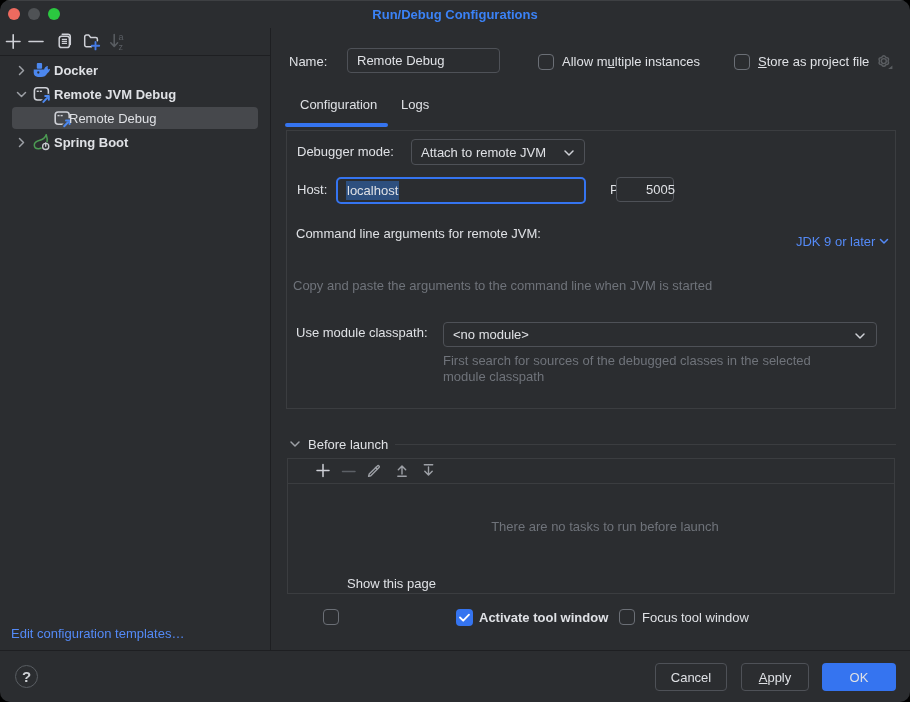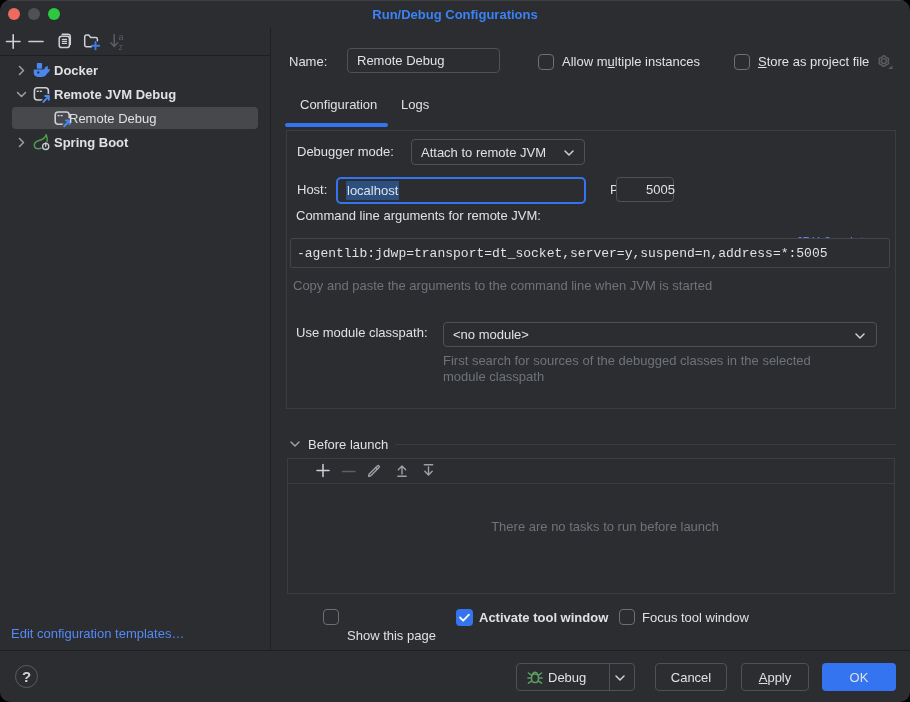--- a/index.html
+++ b/index.html
@@ -133,27 +133,26 @@
       </svg>
   </div>
 
   <div class="lbl" style="left:297px;top:182px;">Host:</div>
   <div class="field" style="left:336px;top:177px;width:250px;height:27px;border:2px solid #3574F0;border-radius:5px;padding-left:8px;">
     <span style="background:#2D4F7E;padding:2px 1px;">localhost</span>
   </div>
   <div class="lbl" style="left:610px;top:182px;">Port:</div>
   <div class="field" style="left:616px;top:177px;width:58px;height:25px;padding-left:29px;">5005</div>
 
-  <div class="lbl" style="left:296px;top:208px;">Command line arguments for remote JVM:</div>
+  <div class="lbl" style="left:296px;top:226px;">Command line arguments for remote JVM:</div>
   <div class="lbl blue" style="right:21px;top:234px;">JDK 9 or later
     <svg style="display:inline-block;vertical-align:1px;" width="10" height="7" viewBox="0 0 10 7">
         <polyline points="1.5,1.5 5,5 8.5,1.5" fill="none" stroke="#548AF7" stroke-width="1.5" stroke-linecap="round" stroke-linejoin="round"></polyline>
       </svg>
   </div>
-  <div class="field" style="left:290px;top:238px;width:600px;height:30px;border-radius:2px;border-color:#43454A;padding-left:6px;font-family:'Liberation Mono',monospace;font-size:13px;">-agentlib:jdwp=transport=dt_socket,server=y,suspend=n,address=*:5005</div>
   <div class="lbl grey" style="left:293px;top:278px;">Copy and paste the arguments to the command line when JVM is started</div>
 
   <div class="lbl" style="left:296px;top:325px;">Use module classpath:</div>
   <div class="field" style="left:443px;top:322px;width:434px;height:25px;">&lt;no module&gt;
     <svg style="position:absolute;right:10px;top:9px;" width="12" height="8" viewBox="0 0 12 8">
         <polyline points="2,2 6,6 10,2" fill="none" stroke="#CED0D6" stroke-width="1.5" stroke-linecap="round" stroke-linejoin="round"></polyline>
       </svg>
   </div>
   <div class="lbl grey" style="left:443px;top:353px;line-height:16px;white-space:normal;width:400px;">First search for sources of the debugged classes in the selected module&nbsp;classpath</div>
 
@@ -175,45 +174,30 @@
     </g>
     <g stroke="#9DA0A6" stroke-width="1.4" fill="none" stroke-linecap="round" stroke-linejoin="round">
       <path d="M115,16 V8.6 M111.3,11.8 l3.7,-3.9 l3.7,3.9 M110.8,18.3 h8.4"></path>
       <path d="M141.5,9 v7.4 M137.8,13.2 l3.7,3.9 l3.7,-3.9 M137.3,6.7 h8.4"></path>
     </g>
   </svg>
   <div class="hline" style="left:288px;top:483px;width:606px;background:#3B3D40;"></div>
   <div class="lbl grey" style="left:288px;top:519px;width:634px;text-align:center;">There are no tasks to run before launch</div>
 
   <div class="cb" style="left:323px;top:609px;"></div>
-  <div class="lbl" style="left:347px;top:628px;">Show this page</div>
+  <div class="lbl" style="left:347px;top:576px;">Show this page</div>
   <div class="abs" style="left:456px;top:609px;width:17px;height:17px;border-radius:4px;background:#3574F0;">
     <svg width="17" height="17" viewBox="0 0 17 17">
         <polyline points="4,8.5 7.2,11.7 13,5.6" fill="none" stroke="#fff" stroke-width="1.8" stroke-linecap="round" stroke-linejoin="round"></polyline>
       </svg>
   </div>
   <div class="lbl" style="left:479px;top:610px;font-weight:bold;">Activate tool window</div>
   <div class="cb" style="left:619px;top:609px;"></div>
   <div class="lbl" style="left:642px;top:610px;">Focus tool window</div>
 
   <div class="hline" style="left:0;top:650px;width:910px;"></div>
   <div class="abs" style="left:15px;top:665px;width:23px;height:23px;border:1.4px solid #595D62;border-radius:50%;color:#CFD2D6;font-size:15px;font-weight:bold;display:flex;align-items:center;justify-content:center;">?</div>
 
-  <div class="btn" style="left:516px;top:663px;width:119px;justify-content:flex-start;padding-left:10px;">
-    <svg style="margin-right:5px;" width="16" height="16" viewBox="0 0 16 16">
-      <g stroke="#5C9D64" stroke-width="1.5" fill="none" stroke-linecap="round">
-        <path d="M1.4,4.0 l3.1,2.1 M14.6,4.0 l-3.1,2.1"></path>
-        <path d="M0.9,9.1 h3.4 M15.1,9.1 h-3.4"></path>
-        <path d="M1.4,14.2 l3.1,-2.1 M14.6,14.2 l-3.1,-2.1"></path>
-        <path d="M5.6,5.1 a2.5,2.5 0 0 1 4.8,0"></path>
-      </g>
-      <rect x="4.6" y="4.9" width="6.8" height="8.7" rx="3" fill="none" stroke="#5C9D64" stroke-width="1.5"></rect>
-    </svg>Debug
-    <div style="position:absolute;left:92px;top:0;width:1px;height:26px;background:#4E5157;"></div>
-    <svg style="position:absolute;right:8px;top:10px;" width="12" height="8" viewBox="0 0 12 8">
-        <polyline points="2,2 6,6 10,2" fill="none" stroke="#CED0D6" stroke-width="1.5" stroke-linecap="round" stroke-linejoin="round"></polyline>
-      </svg>
-  </div>
   <div class="btn" style="left:655px;top:663px;width:72px;">Cancel</div>
   <div class="btn" style="left:741px;top:663px;width:68px;"><u>A</u>pply</div>
   <div class="btn" style="left:822px;top:663px;width:74px;background:#3574F0;border:none;">OK</div>
 
 </div>
 
 </body></html>

